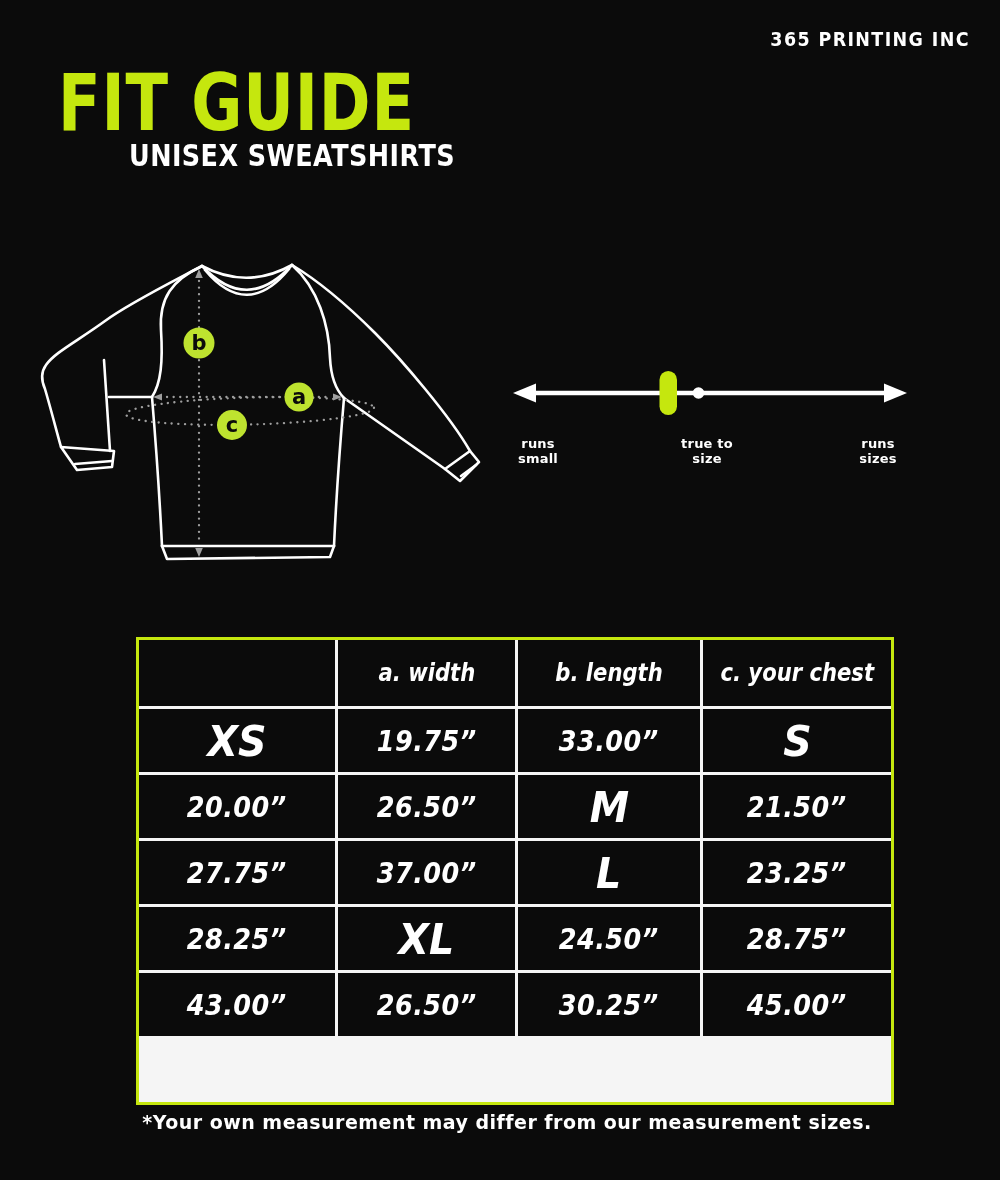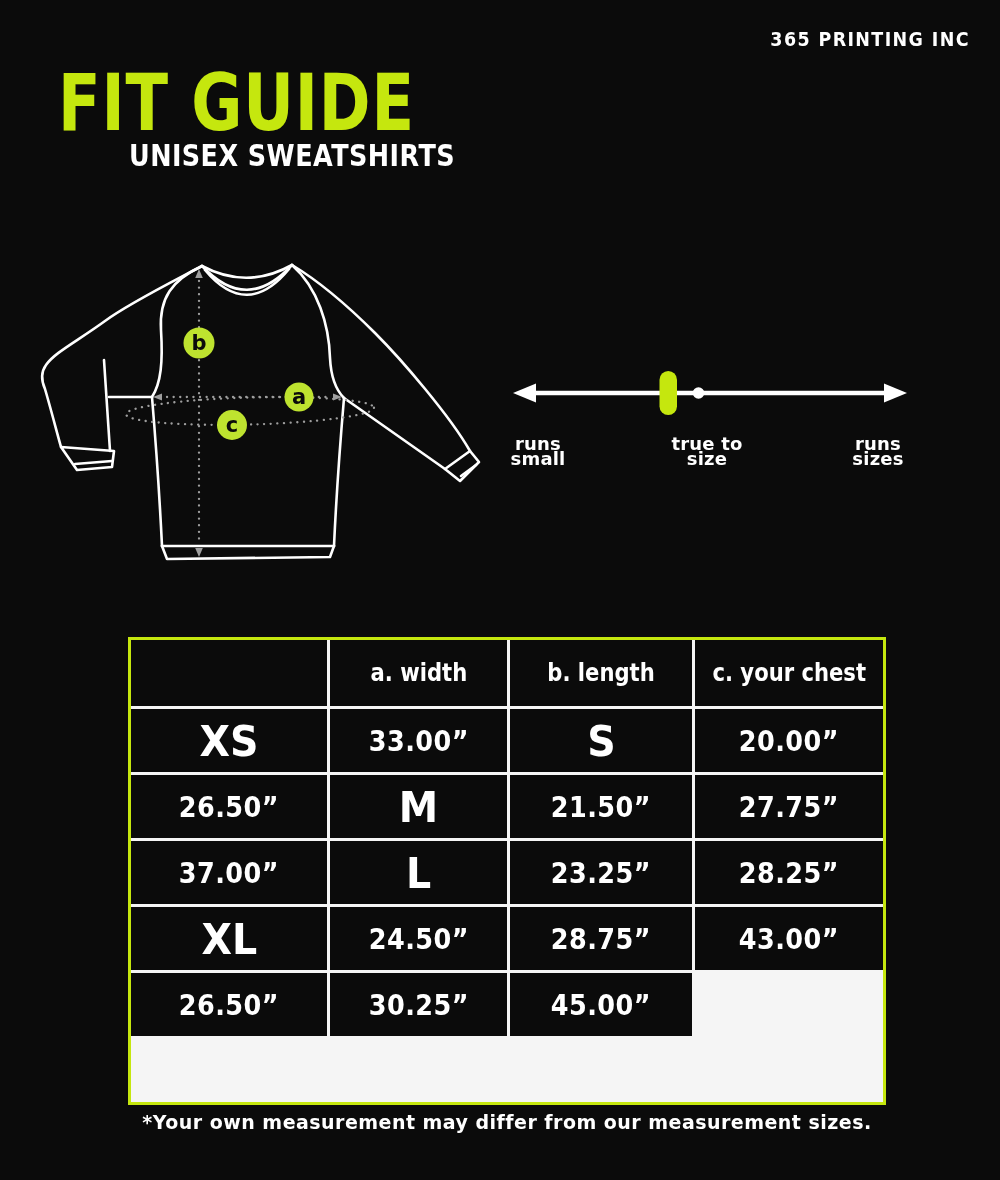--- a/index.html
+++ b/index.html
@@ -23,31 +23,31 @@
     transform-origin:left top;white-space:nowrap;
   }
   .subtitle{
     position:absolute;left:129px;top:141px;font-size:30px;line-height:1;
     letter-spacing:0.5px;transform:scaleX(0.85);transform-origin:left top;
     white-space:nowrap;
   }
   .garment-svg{position:absolute;left:30px;top:240px;width:470px;height:350px;}
   .scale-svg{position:absolute;left:500px;top:360px;width:420px;height:100px;}
   .scale-label{
-    position:absolute;top:436px;width:72px;font-size:18px;line-height:15px;
+    position:absolute;top:436px;width:72px;font-size:13px;line-height:15px;
     text-align:center;letter-spacing:0.2px;
   }
   .scale-label.l1{left:502px;}
   .scale-label.l2{left:671px;}
   .scale-label.l3{left:842px;}
   .fit-table{
-    position:absolute;left:128px;top:637px;width:758px;height:468px;
+    position:absolute;left:136px;top:637px;width:758px;height:468px;
     border:3px solid var(--accent);background:var(--grid);
     display:grid;grid-template-columns:196px 177px 182px 1fr;
-    grid-template-rows:66px repeat(6,1fr);gap:3px;
+    grid-template-rows:66px repeat(6,1fr);gap:3px;font-style:italic;
   }
   .cell{
     background:var(--bg);display:flex;align-items:center;justify-content:center;
     overflow:hidden;
   }
   .cell span{display:inline-block;white-space:nowrap;}
   .cell.header{font-size:24px;}
   .cell.header span{transform:scaleX(0.88);}
   .cell.size{font-size:43px;}
   .cell.size span{transform:scaleX(0.92);}
@@ -139,20 +139,23 @@
       <span>b. length</span>
     </div>
   <div class="cell header">
       <span>c. your chest</span>
     </div>
 
   <div class="cell size">
       <span>XS</span>
     </div>
   <div class="cell value">
+      <span>19.75”</span>
+    </div>
+  <div class="cell value">
       <span>33.00”</span>
     </div>
 
   <div class="cell size">
       <span>S</span>
     </div>
   <div class="cell value">
       <span>20.00”</span>
     </div>
   <div class="cell value">

